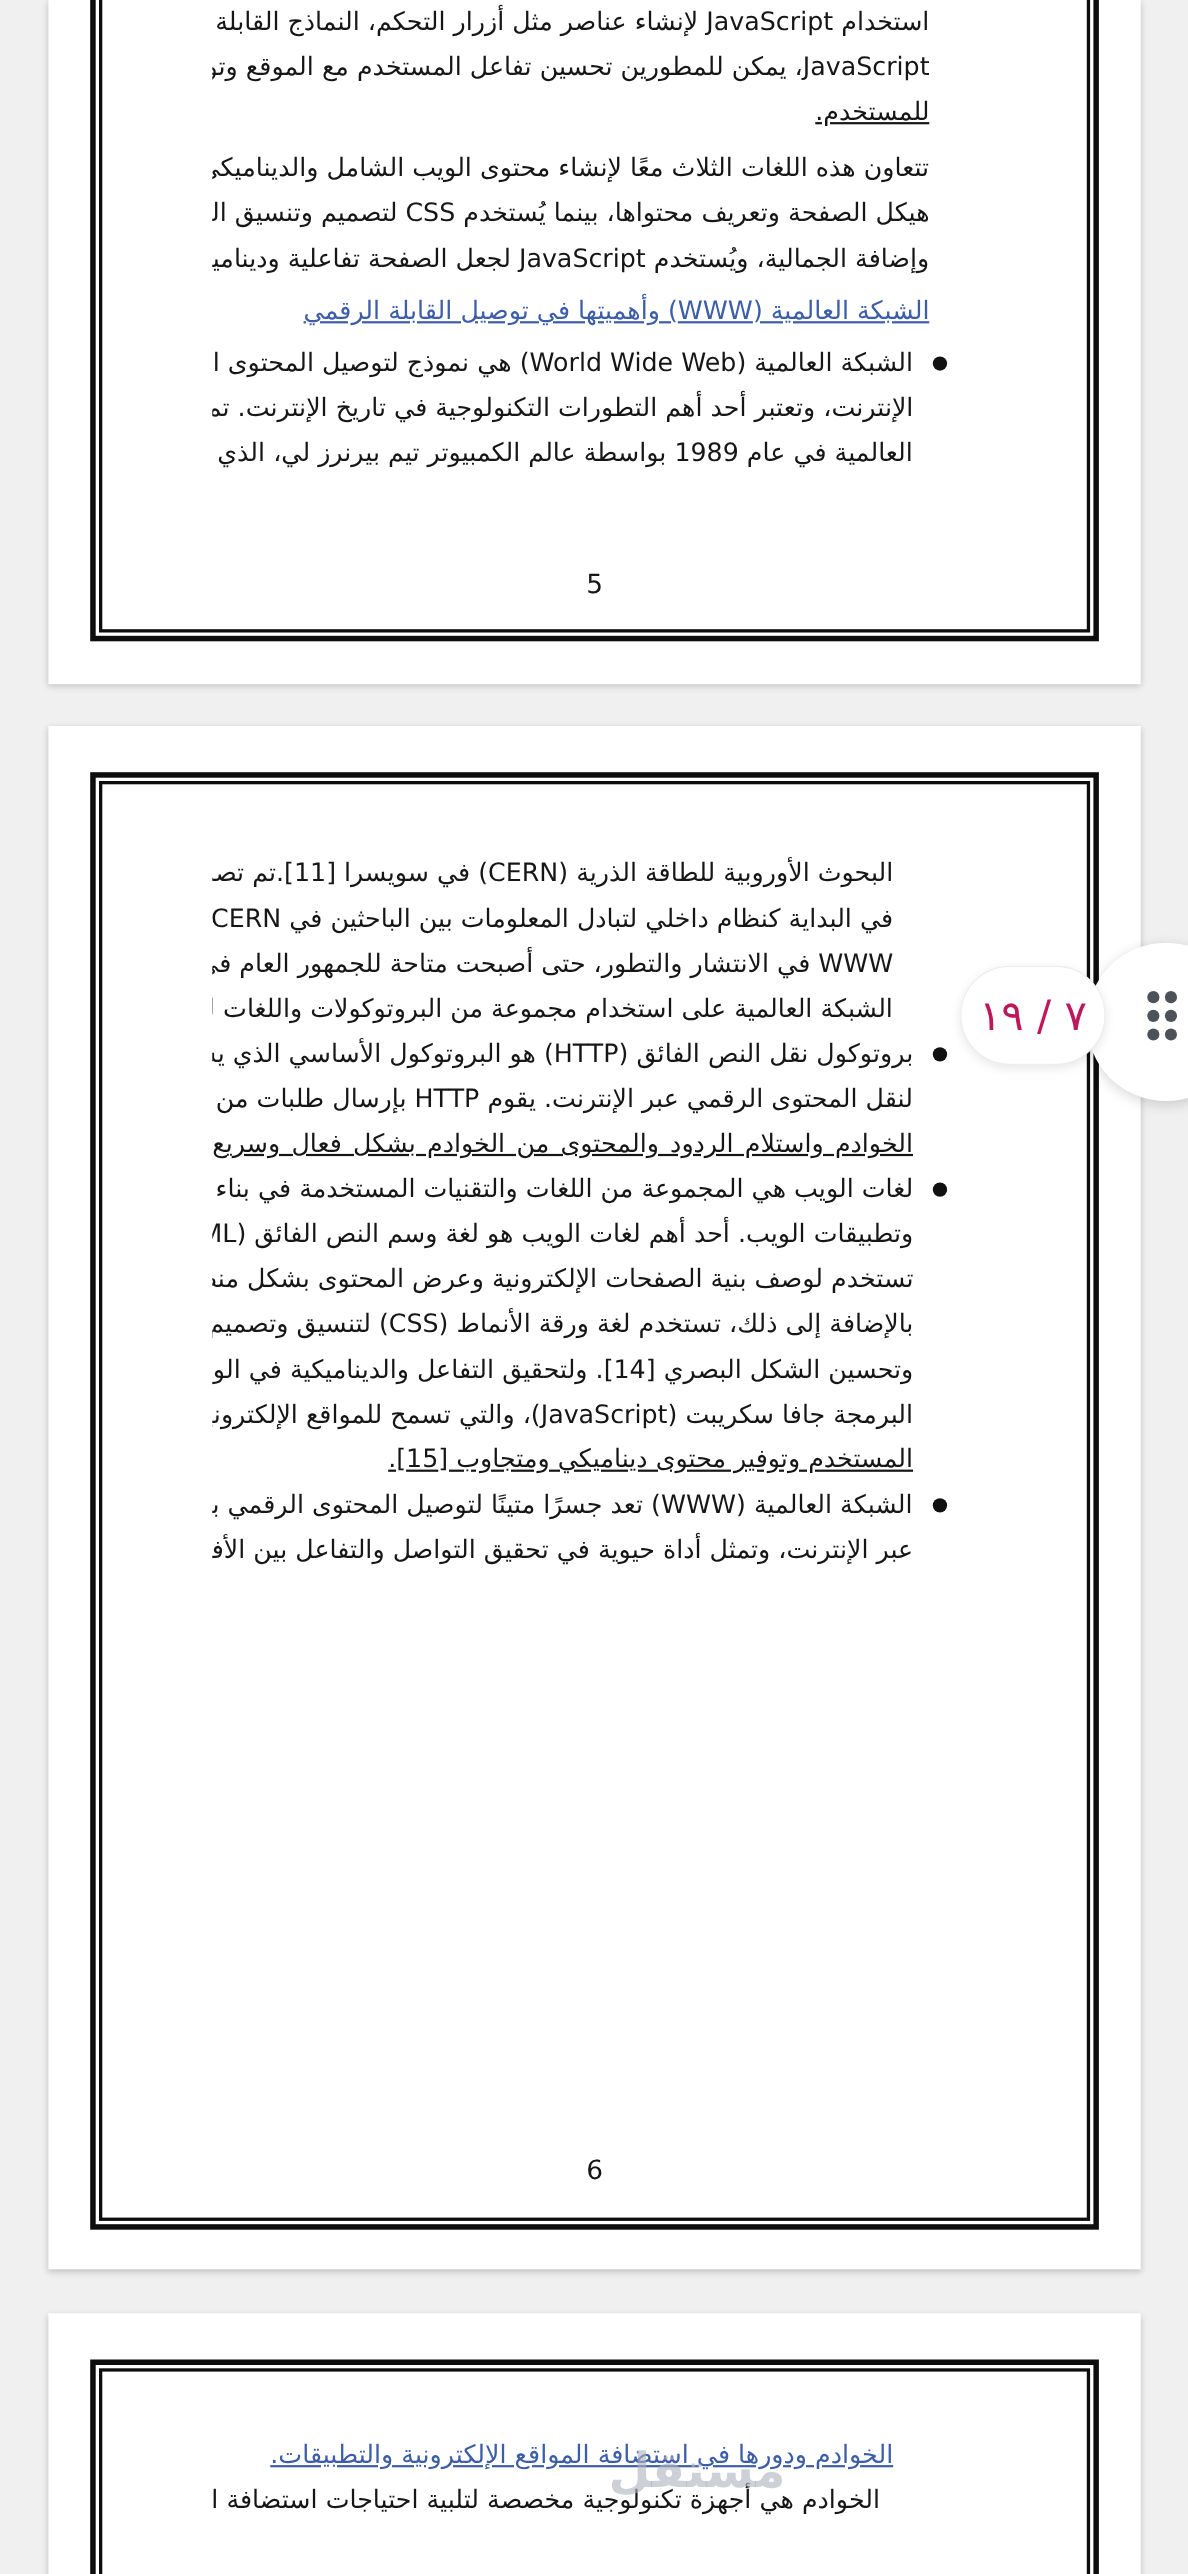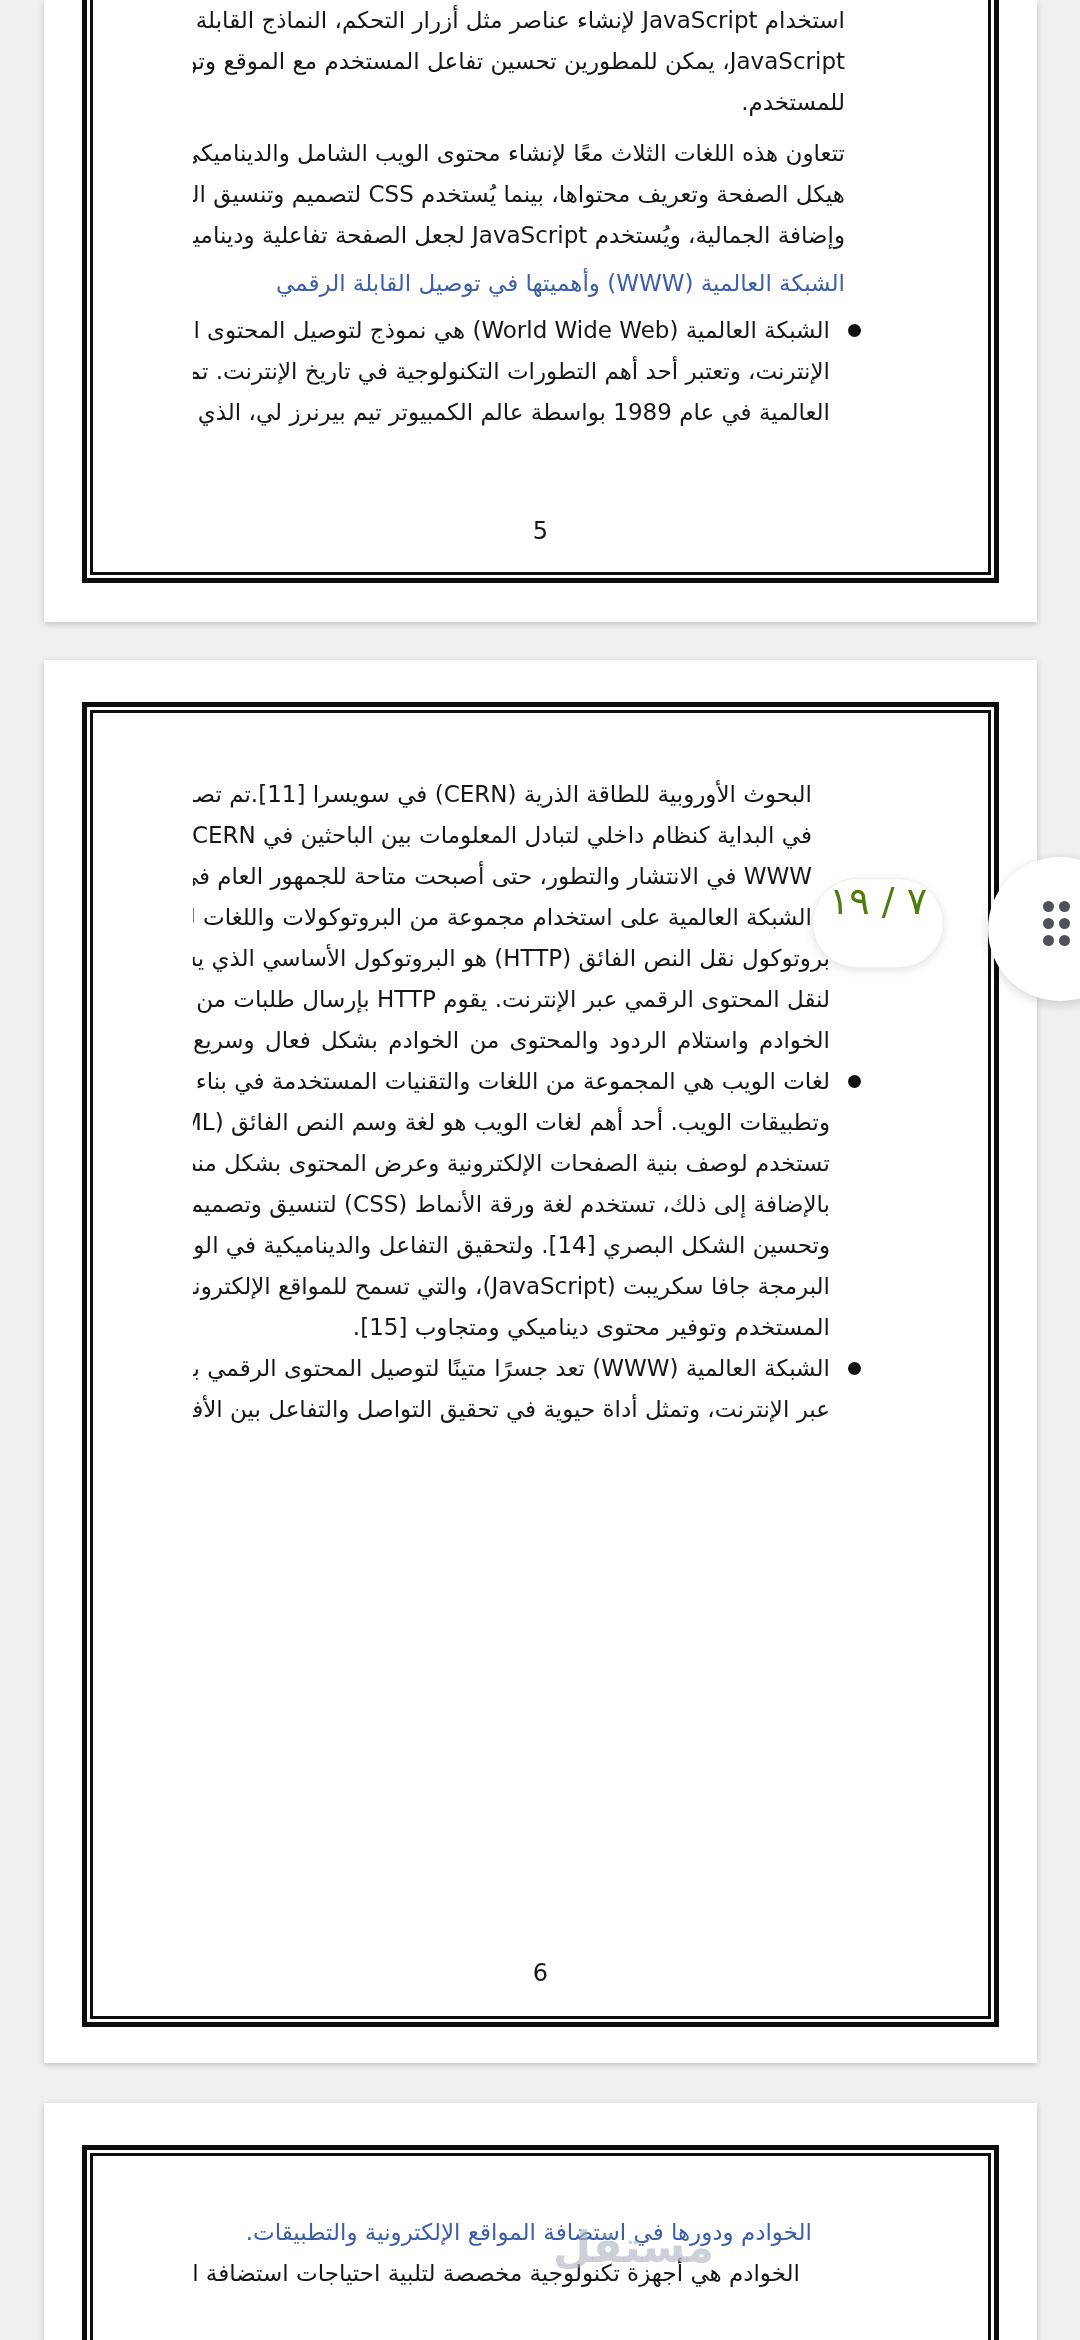--- a/index.html
+++ b/index.html
@@ -41,21 +41,21 @@
   .ln {
     direction:rtl;
     font-size:23px;
     line-height:41px;
     height:41px;
     overflow:hidden;
     text-align:justify;
     text-align-last:justify;
     white-space:nowrap;
   }
-  .ln.end { text-align-last:right; white-space:normal; }
+  .ln.end { text-align-last:right; white-space:normal;text-decoration:underline; }
   .blue { color:#3c5da8; }
   .block-gap { margin-top:10px; }
   .head-gap  { margin-top:7px; }
   .list-gap  { margin-top:6px; }
   .indent-cont  { padding-right:33px; }
   .indent-body  { padding-right:45px; }
   .bullet-item { position:relative; padding-right:15px; }
   .bullet-dot {
     position:absolute;
     right:-16px; top:14px;
@@ -79,32 +79,32 @@
     top:118px;
     font-size:44px;
     font-weight:bold;
     color:rgba(174,181,190,0.62);
     direction:rtl;
     pointer-events:none;
   }
   
   .page-pill {
     position:absolute;
-    left:812px; top:878px;
+    left:873px; top:878px;
     width:132px; height:90px;
     background:#ffffff;
     border:1px solid #ededed;
     border-radius:45px;
     box-shadow:0 3px 10px rgba(0,0,0,0.10);
     display:flex;
-    align-items:flex-start;
+    align-items:center;
     justify-content:center;
     direction:rtl;
     font-size:38px;
-    color:#4d7c0f;
+    color:#be185d;
     z-index:30;
   }
   .dots-handle {
     position:absolute;
     left:988px; top:857px;
     width:144px; height:144px;
     background:#ffffff;
     border-radius:50%;
     box-shadow:0 3px 12px rgba(0,0,0,0.16);
     z-index:29;

